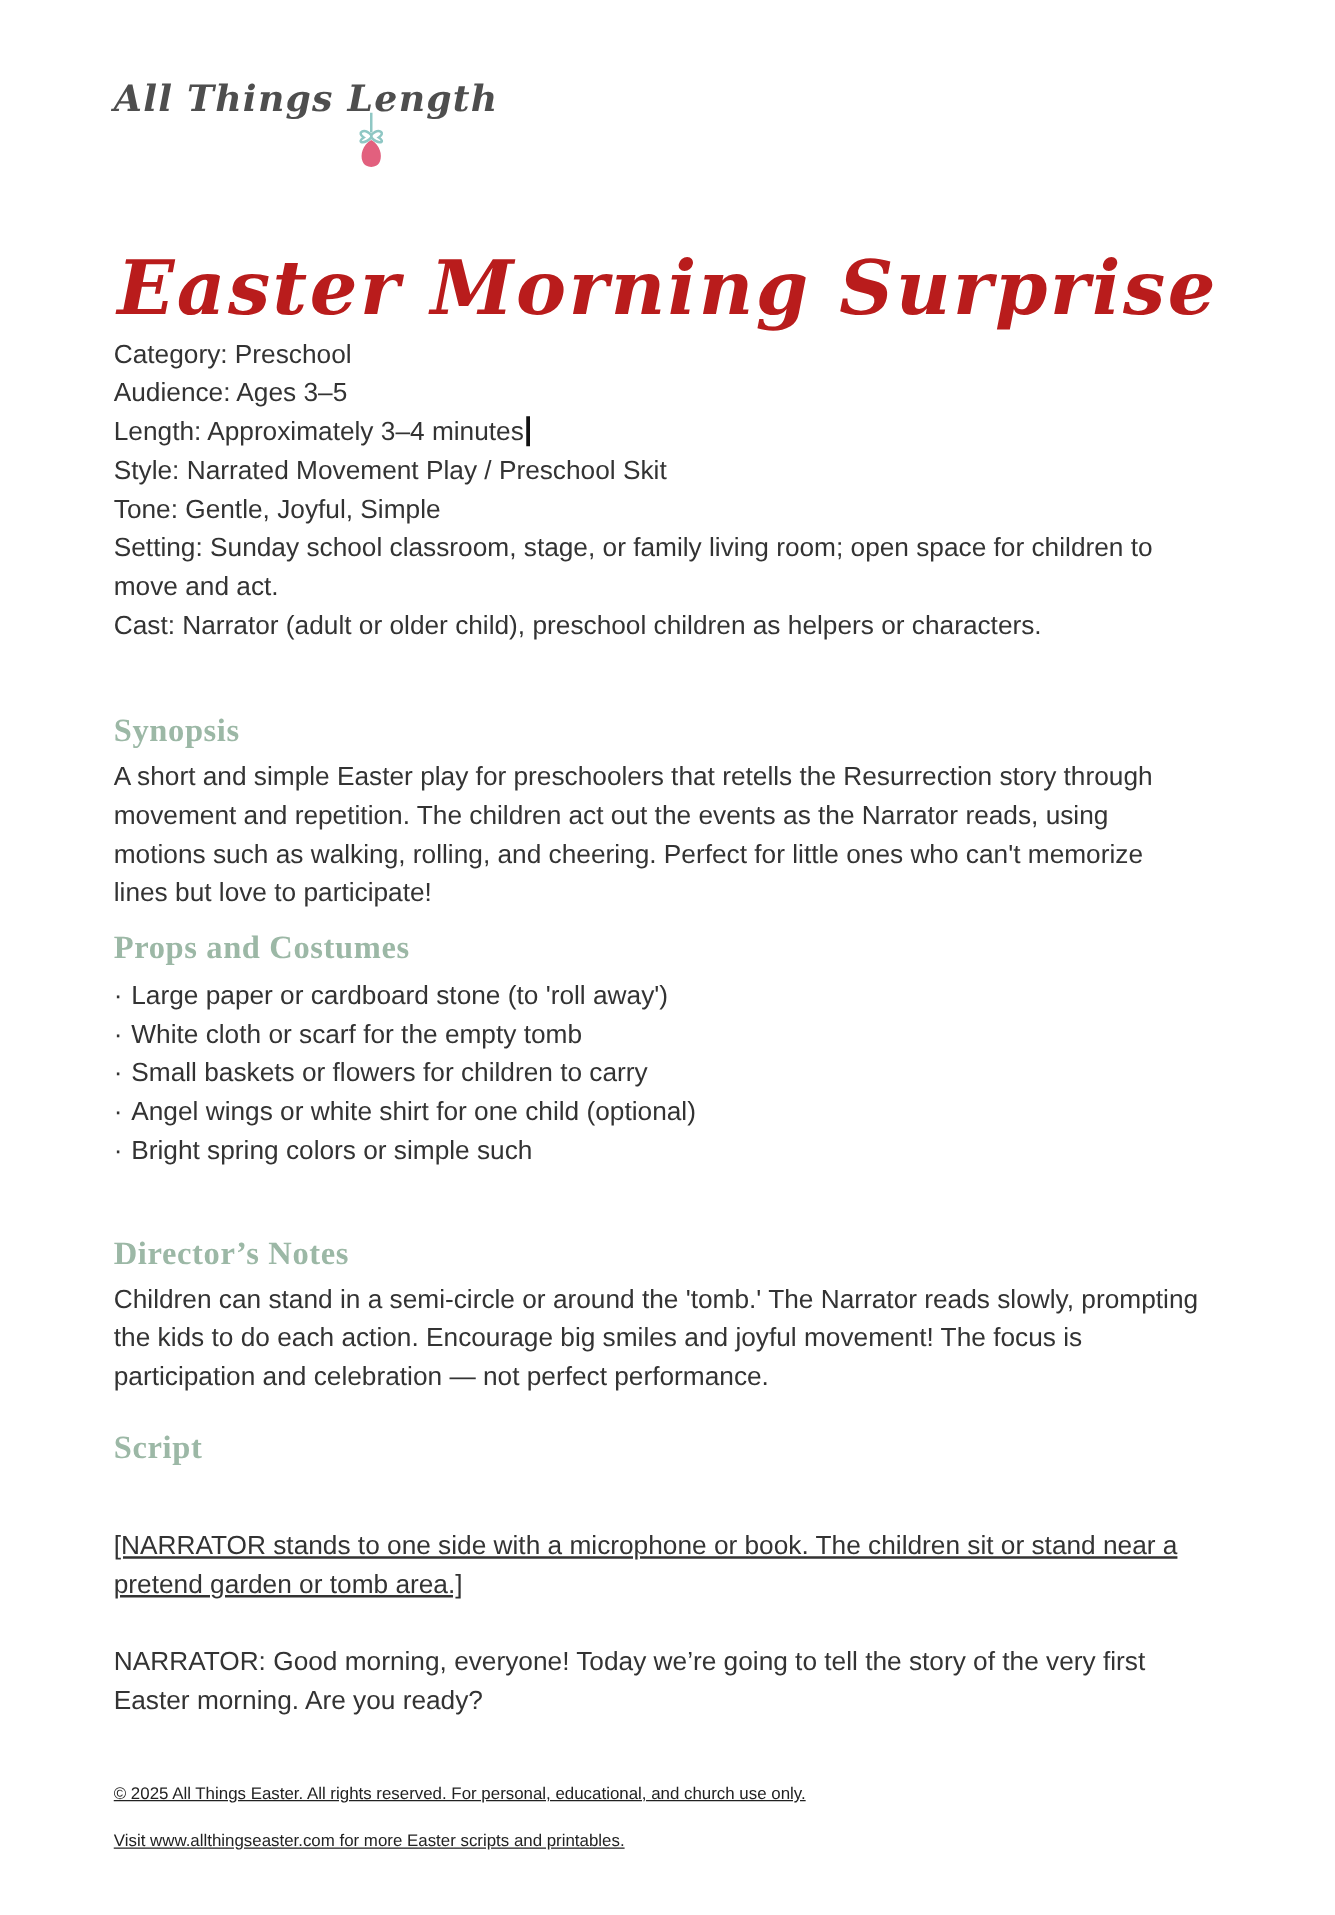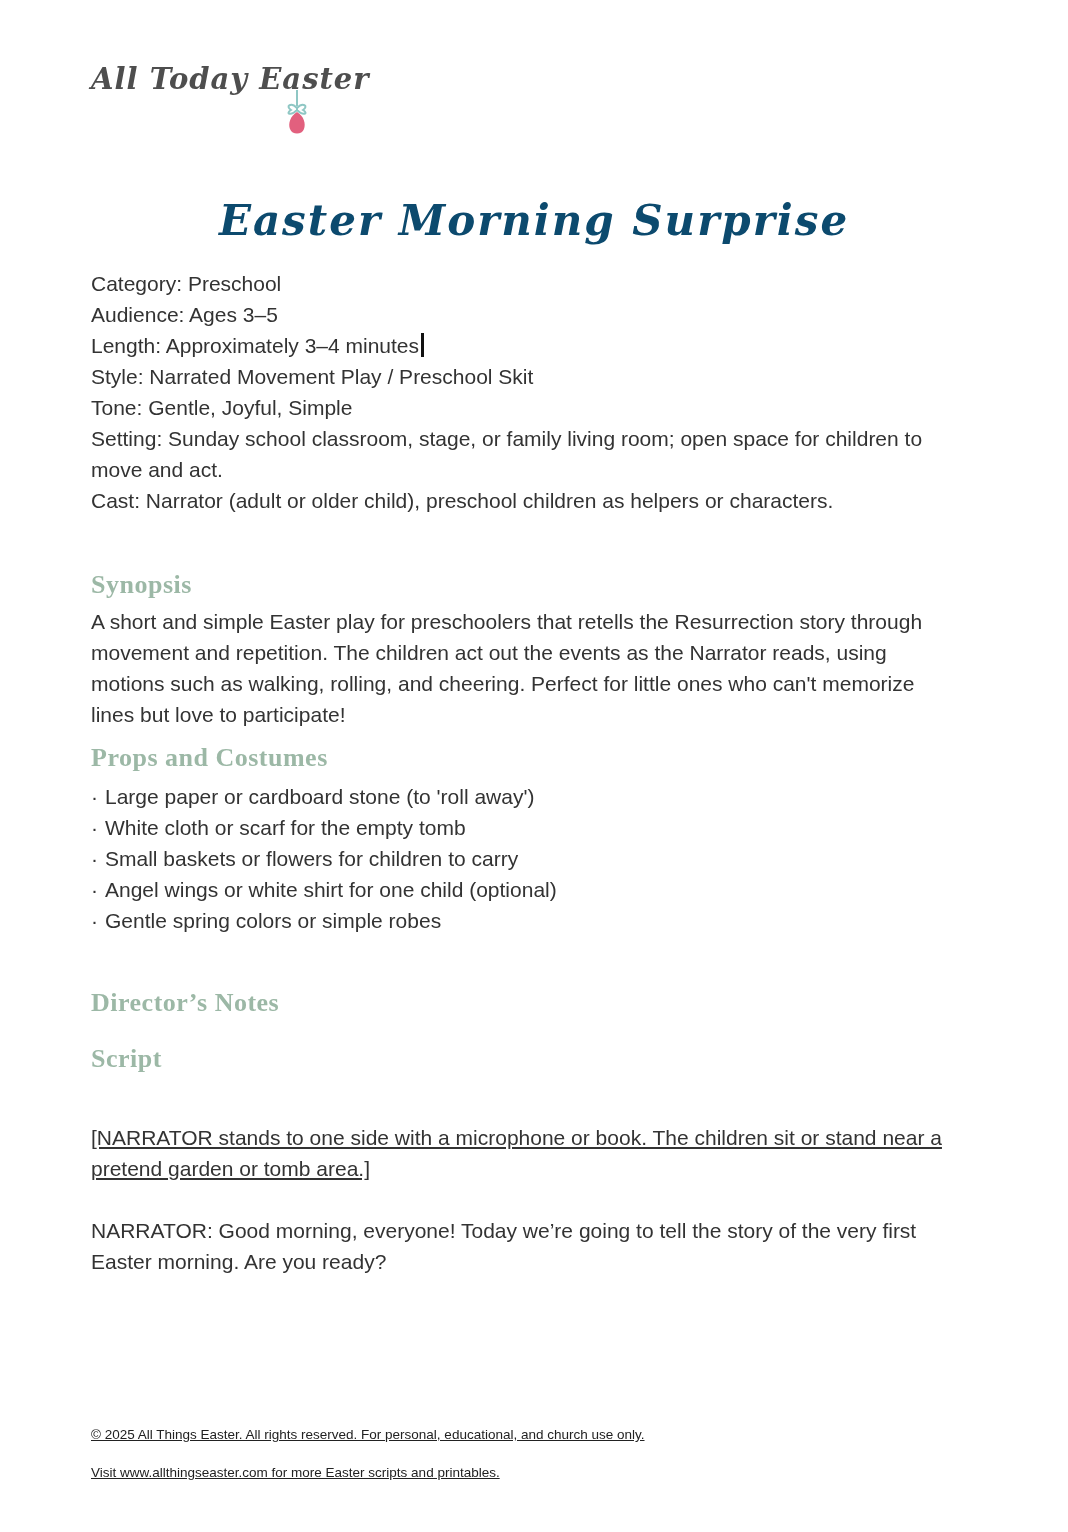--- a/index.html
+++ b/index.html
@@ -41,23 +41,23 @@
   
   .doc-title {
     position: absolute;
     top: 196px;
     left: 0;
     width: 100%;
     text-align: center;
     font-family: "DejaVu Serif", serif;
     font-style: italic;
     font-weight: bold;
-    font-size: 42px;
+    font-size: 60px;
     letter-spacing: 2px;
-    color: #0c4a6e;
+    color: #b91c1c;
   }
   
   .content {
     position: absolute;
     top: 268px;
     left: 91px;
     width: 872px;
   }
   .meta-line, .body-text, .prop-item, .script-para {
     font-size: 21px;
@@ -103,21 +103,21 @@
     text-decoration: underline;
   }
   .footer-line + .footer-line { margin-top: 22px; }
 </style>
 </head>
 <body>
 
 <div class="page">
 
   <div class="logo">
-    <div class="logo-text">All Today Easter</div>
+    <div class="logo-text">All Things Length</div>
     <svg class="logo-egg" viewBox="0 0 28 48" xmlns="http://www.w3.org/2000/svg">
       <line x1="14" y1="0" x2="14" y2="16" stroke="#8fc7c4" stroke-width="2"></line>
       <path d="M14 18 C 8 12, 2 16, 8 20 C 2 24, 8 26, 14 20 Z" fill="none" stroke="#8fc7c4" stroke-width="2"></path>
       <path d="M14 18 C 20 12, 26 16, 20 20 C 26 24, 20 26, 14 20 Z" fill="none" stroke="#8fc7c4" stroke-width="2"></path>
       <path d="M14 22 C 21 26, 23 34, 21 39 C 19 45, 9 45, 7 39 C 5 34, 7 26, 14 22 Z" fill="#e2607e"></path>
     </svg>
   </div>
 
   <div class="doc-title">Easter Morning Surprise</div>
 
@@ -135,24 +135,25 @@
 
     <div class="section-heading h-synopsis">Synopsis</div>
     <div class="body-text">A short and simple Easter play for preschoolers that retells the Resurrection story through movement and repetition. The children act out the events as the Narrator reads, using motions such as walking, rolling, and cheering. Perfect for little ones who can't memorize lines but love to participate!</div>
 
     <div class="section-heading h-props">Props and Costumes</div>
     <div class="props-list">
       <div class="prop-item"><span class="bullet">·</span><span>Large paper or cardboard stone (to 'roll away')</span></div>
       <div class="prop-item"><span class="bullet">·</span><span>White cloth or scarf for the empty tomb</span></div>
       <div class="prop-item"><span class="bullet">·</span><span>Small baskets or flowers for children to carry</span></div>
       <div class="prop-item"><span class="bullet">·</span><span>Angel wings or white shirt for one child (optional)</span></div>
-      <div class="prop-item"><span class="bullet">·</span><span>Gentle spring colors or simple robes</span></div>
+      <div class="prop-item"><span class="bullet">·</span><span>Bright spring colors or simple such</span></div>
     </div>
 
     <div class="section-heading h-directors">Director’s Notes</div>
+    <div class="body-text">Children can stand in a semi-circle or around the 'tomb.' The Narrator reads slowly, prompting the kids to do each action. Encourage big smiles and joyful movement! The focus is participation and celebration — not perfect performance.</div>
 
     <div class="section-heading h-script">Script</div>
     <div class="script-para stage-direction">[NARRATOR stands to one side with a microphone or book. The children sit or stand near a pretend garden or tomb area.]</div>
     <div class="script-para narrator-line">NARRATOR: Good morning, everyone! Today we’re going to tell the story of the very first Easter morning. Are you ready?</div>
 
   </div>
 
   <div class="footer">
     <div class="footer-line">© 2025 All Things Easter. All rights reserved.  For personal, educational, and church use only.</div>
     <div class="footer-line">Visit www.allthingseaster.com for more Easter scripts and printables.</div>

